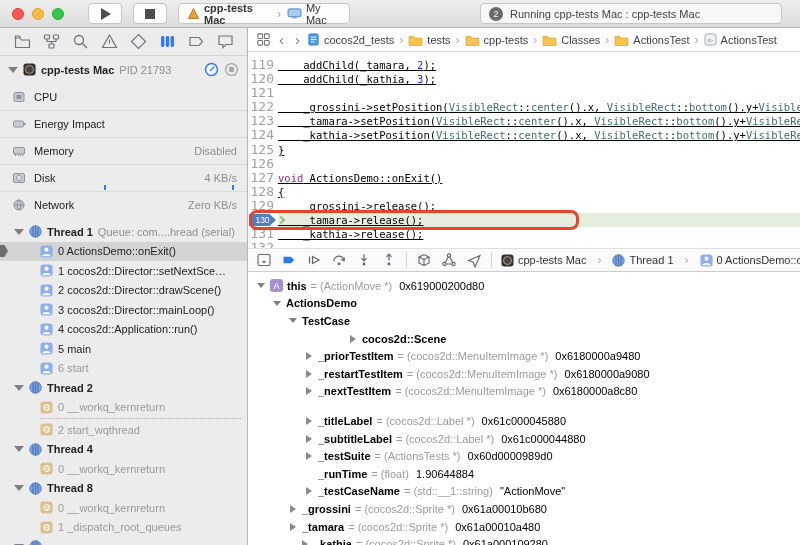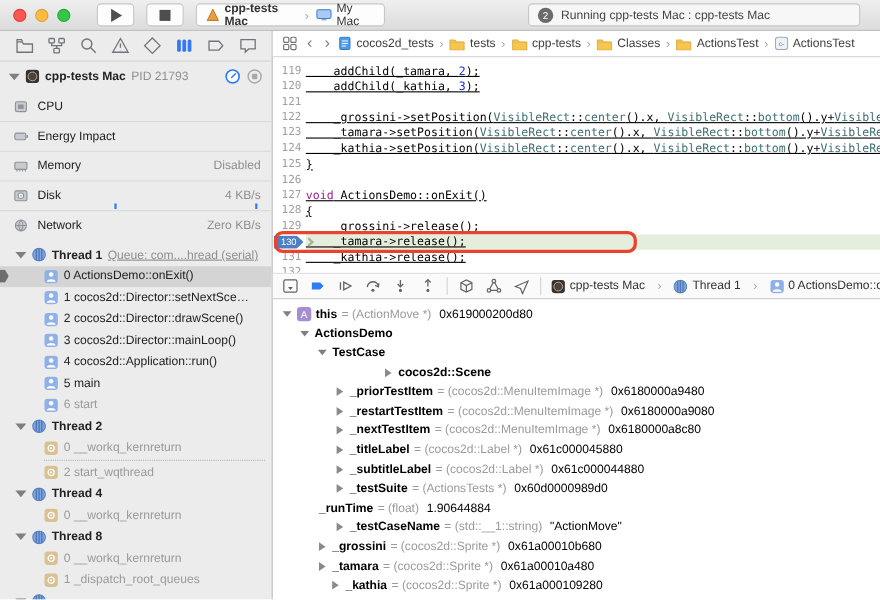--- a/index.html
+++ b/index.html
@@ -50,42 +50,42 @@
   .dimtext { color:#8f8f8f; }
   .procrow .spacer { flex:1; }
   .gauges { }
   .grow { height:27px; display:flex; align-items:center; padding:0 10px 0 12px; gap:8px;
     border-top:1px solid #dadada; position:relative; }
   .grow:first-child { border-top:none; }
   .grow .gval { margin-left:auto; color:#8f8f8f; }
   .tick { position:absolute; bottom:1px; width:2px; height:5px; background:#2d7bf6; }
   .threads { margin-top:4px; }
   .trow { height:19.5px; display:flex; align-items:center; gap:5px; padding-left:14px; position:relative; }
-  .trow .tdetail { color:#8f8f8f; white-space:nowrap; overflow:hidden;text-decoration:underline; }
+  .trow .tdetail { color:#8f8f8f; white-space:nowrap; overflow:hidden; }
   .frow { height:19.5px; display:flex; align-items:center; gap:5px; padding-left:40px; position:relative;
     white-space:nowrap; }
   .frow.selected { background:#d4d4d4; }
   .frow.dim { color:#9a9a9a; }
   .frame-marker { position:absolute; left:0; top:3.5px; width:8px; height:12px; background:#6e6e6e;
     clip-path:polygon(0 0,55% 0,100% 50%,55% 100%,0 100%); }
   .dotsep { border-top:1px dotted #b5b5b5; margin:1px 6px 1px 40px; }
 
   
   .jumpbar { height:24px; display:flex; align-items:center; gap:3px; padding:0 6px;
     border-bottom:1px solid #d6d6d6; font-size:11px; color:#3e3e3e; white-space:nowrap; overflow:hidden;
     background:#fff; flex:none; }
   .navarrow { font-size:15px; color:#7e7e7e; padding:0 4px; line-height:1; }
   .crumb { display:flex; align-items:center; gap:4px; }
 
   
   .codearea { height:196px; position:relative; overflow:hidden; flex:none;
     font-family:"DejaVu Sans Mono", monospace; font-size:10.5px; padding-top:6px; }
   .codeline { display:flex; height:14.1px; line-height:14.1px; position:relative; }
   .lno { width:30px; flex:none; text-align:right; padding-right:4px; color:#a0a0a0;
-    font-size:10px; }
+    font-size:13px; }
   .ltext { flex:1; white-space:pre; color:#000;text-decoration:underline; }
   .codeline.current .ltext { background:#e5eedc; }
   .seg-n { color:#1b2cd6; }
   .seg-k { color:#9b2393; }
   .seg-t { color:#3e6d74; }
   .lnotag { position:absolute; left:1px; top:1px; width:27px; height:12px; background:#4e7fc1;
     color:#fff; font-size:8.5px; display:flex; align-items:center; justify-content:center;
     clip-path:polygon(0 0,76% 0,100% 50%,76% 100%,0 100%); font-family:"Liberation Sans",sans-serif; }
   .ptr { position:absolute; left:30px; top:4px; width:6px; height:6px;
     border-top:2px solid #9fb88d; border-right:2px solid #9fb88d; transform:rotate(45deg); }
@@ -792,21 +792,21 @@
             <span class="vval">&nbsp;0x6180000a9080</span>
           </div>
           <div class="vrow" style="padding-left: 56px;">
             <span class="vdisc">
               <span class="disc closed"></span>
             </span>
             <span class="vname">_nextTestItem</span>
             <span class="vtype"> = (cocos2d::MenuItemImage *)</span>
             <span class="vval">&nbsp;0x6180000a8c80</span>
           </div>
-          <div class="vrow" style="padding-left: 56px;">
+          <div class="vrow" style="padding-left: 56px; margin-top: 12px;">
             <span class="vdisc">
               <span class="disc closed"></span>
             </span>
             <span class="vname">_titleLabel</span>
             <span class="vtype"> = (cocos2d::Label *)</span>
             <span class="vval">&nbsp;0x61c000045880</span>
           </div>
           <div class="vrow" style="padding-left: 56px;">
             <span class="vdisc">
               <span class="disc closed"></span>
@@ -816,21 +816,21 @@
             <span class="vval">&nbsp;0x61c000044880</span>
           </div>
           <div class="vrow" style="padding-left: 56px;">
             <span class="vdisc">
               <span class="disc closed"></span>
             </span>
             <span class="vname">_testSuite</span>
             <span class="vtype"> = (ActionsTests *)</span>
             <span class="vval">&nbsp;0x60d0000989d0</span>
           </div>
-          <div class="vrow" style="padding-left: 28px;">
+          <div class="vrow" style="padding-left: 56px;">
             <span class="vdisc"></span>
             <span class="vname">_runTime</span>
             <span class="vtype"> = (float)</span>
             <span class="vval">&nbsp;1.90644884</span>
           </div>
           <div class="vrow" style="padding-left: 56px;">
             <span class="vdisc">
               <span class="disc closed"></span>
             </span>
             <span class="vname">_testCaseName</span>

